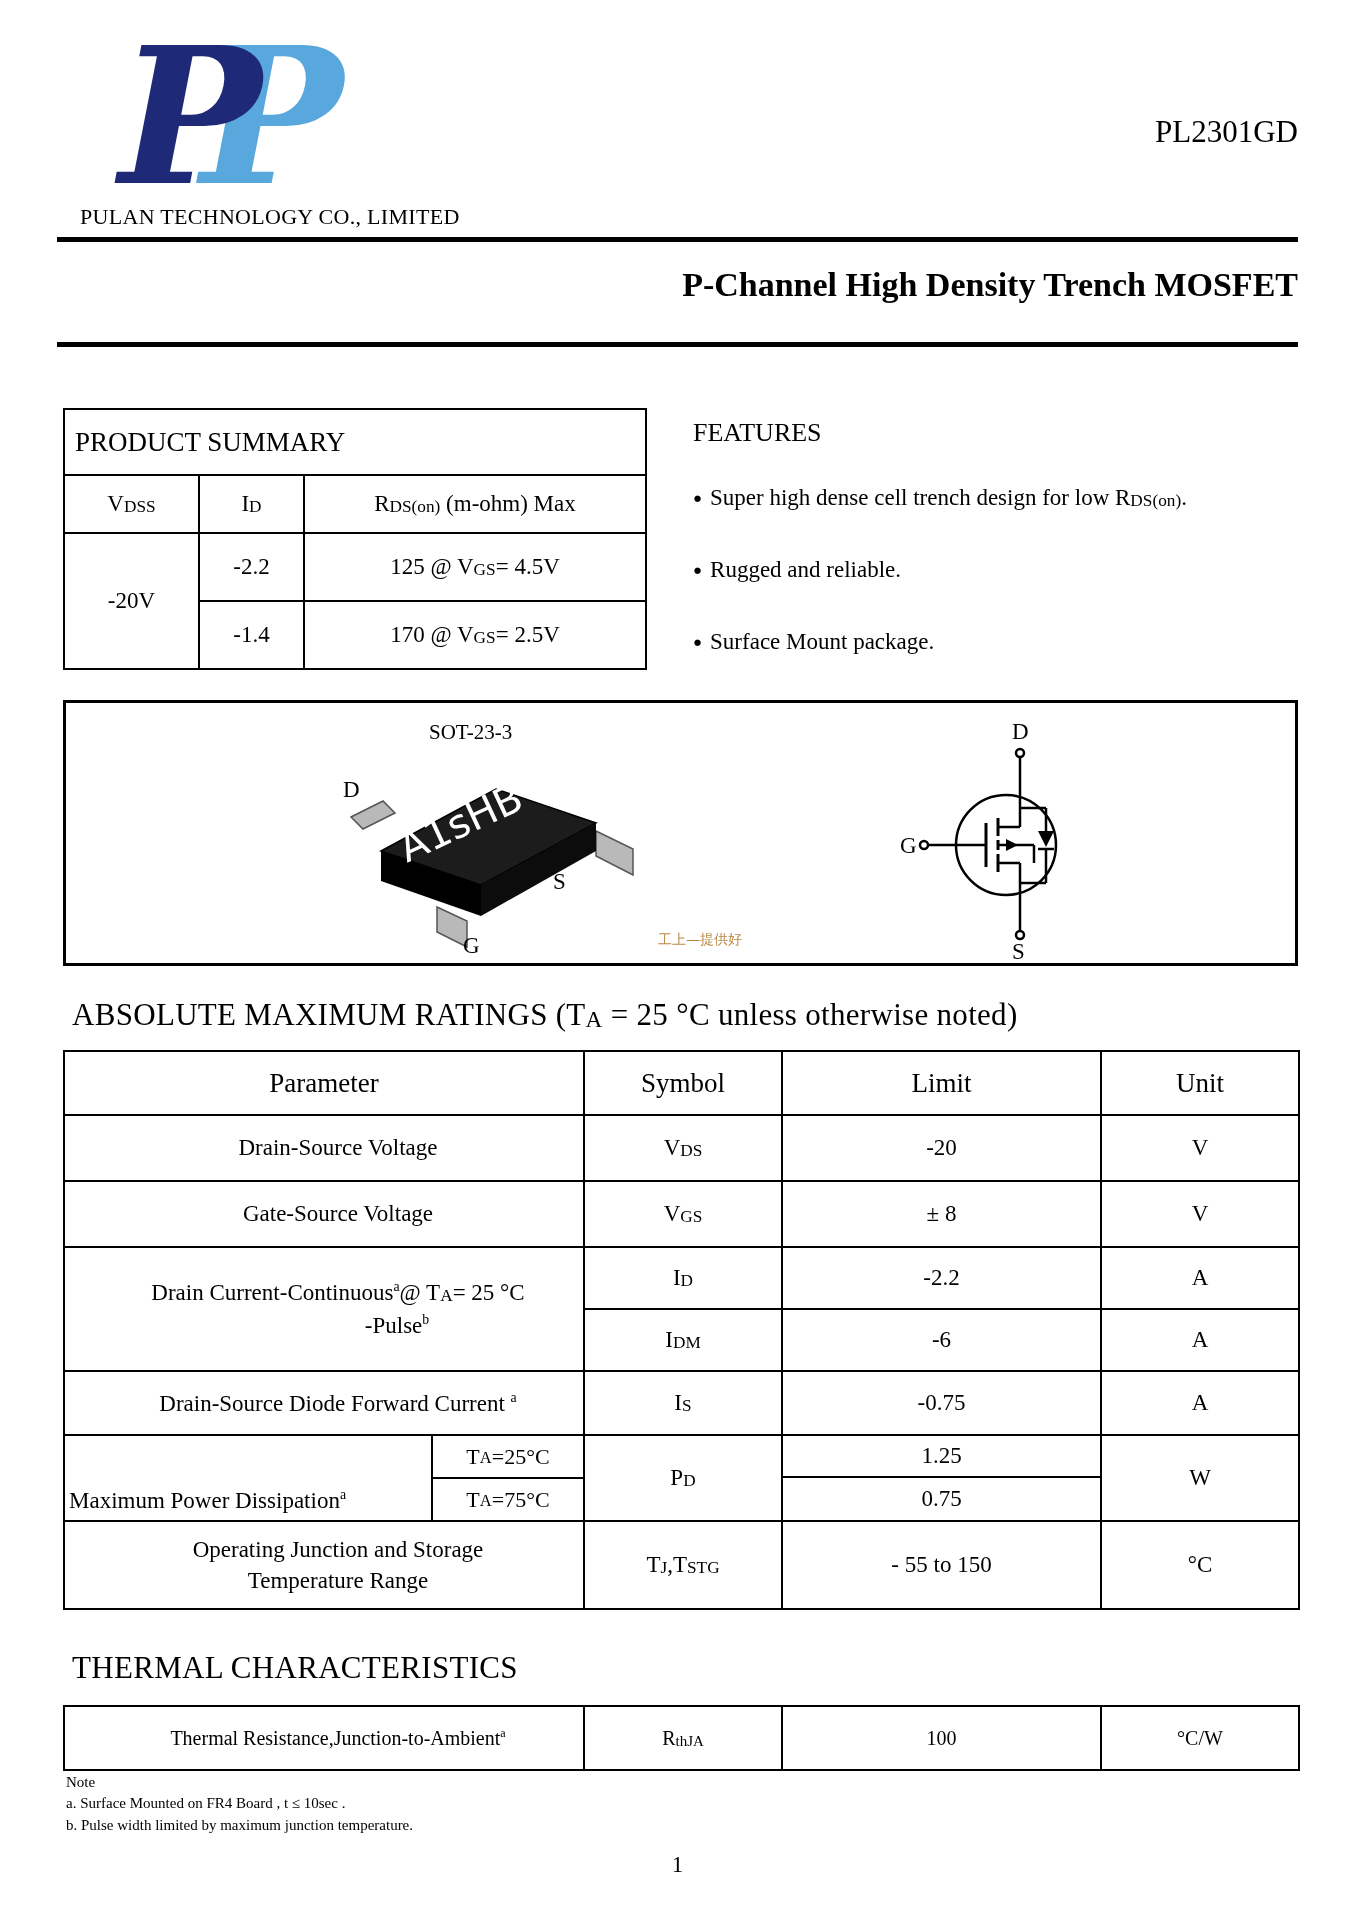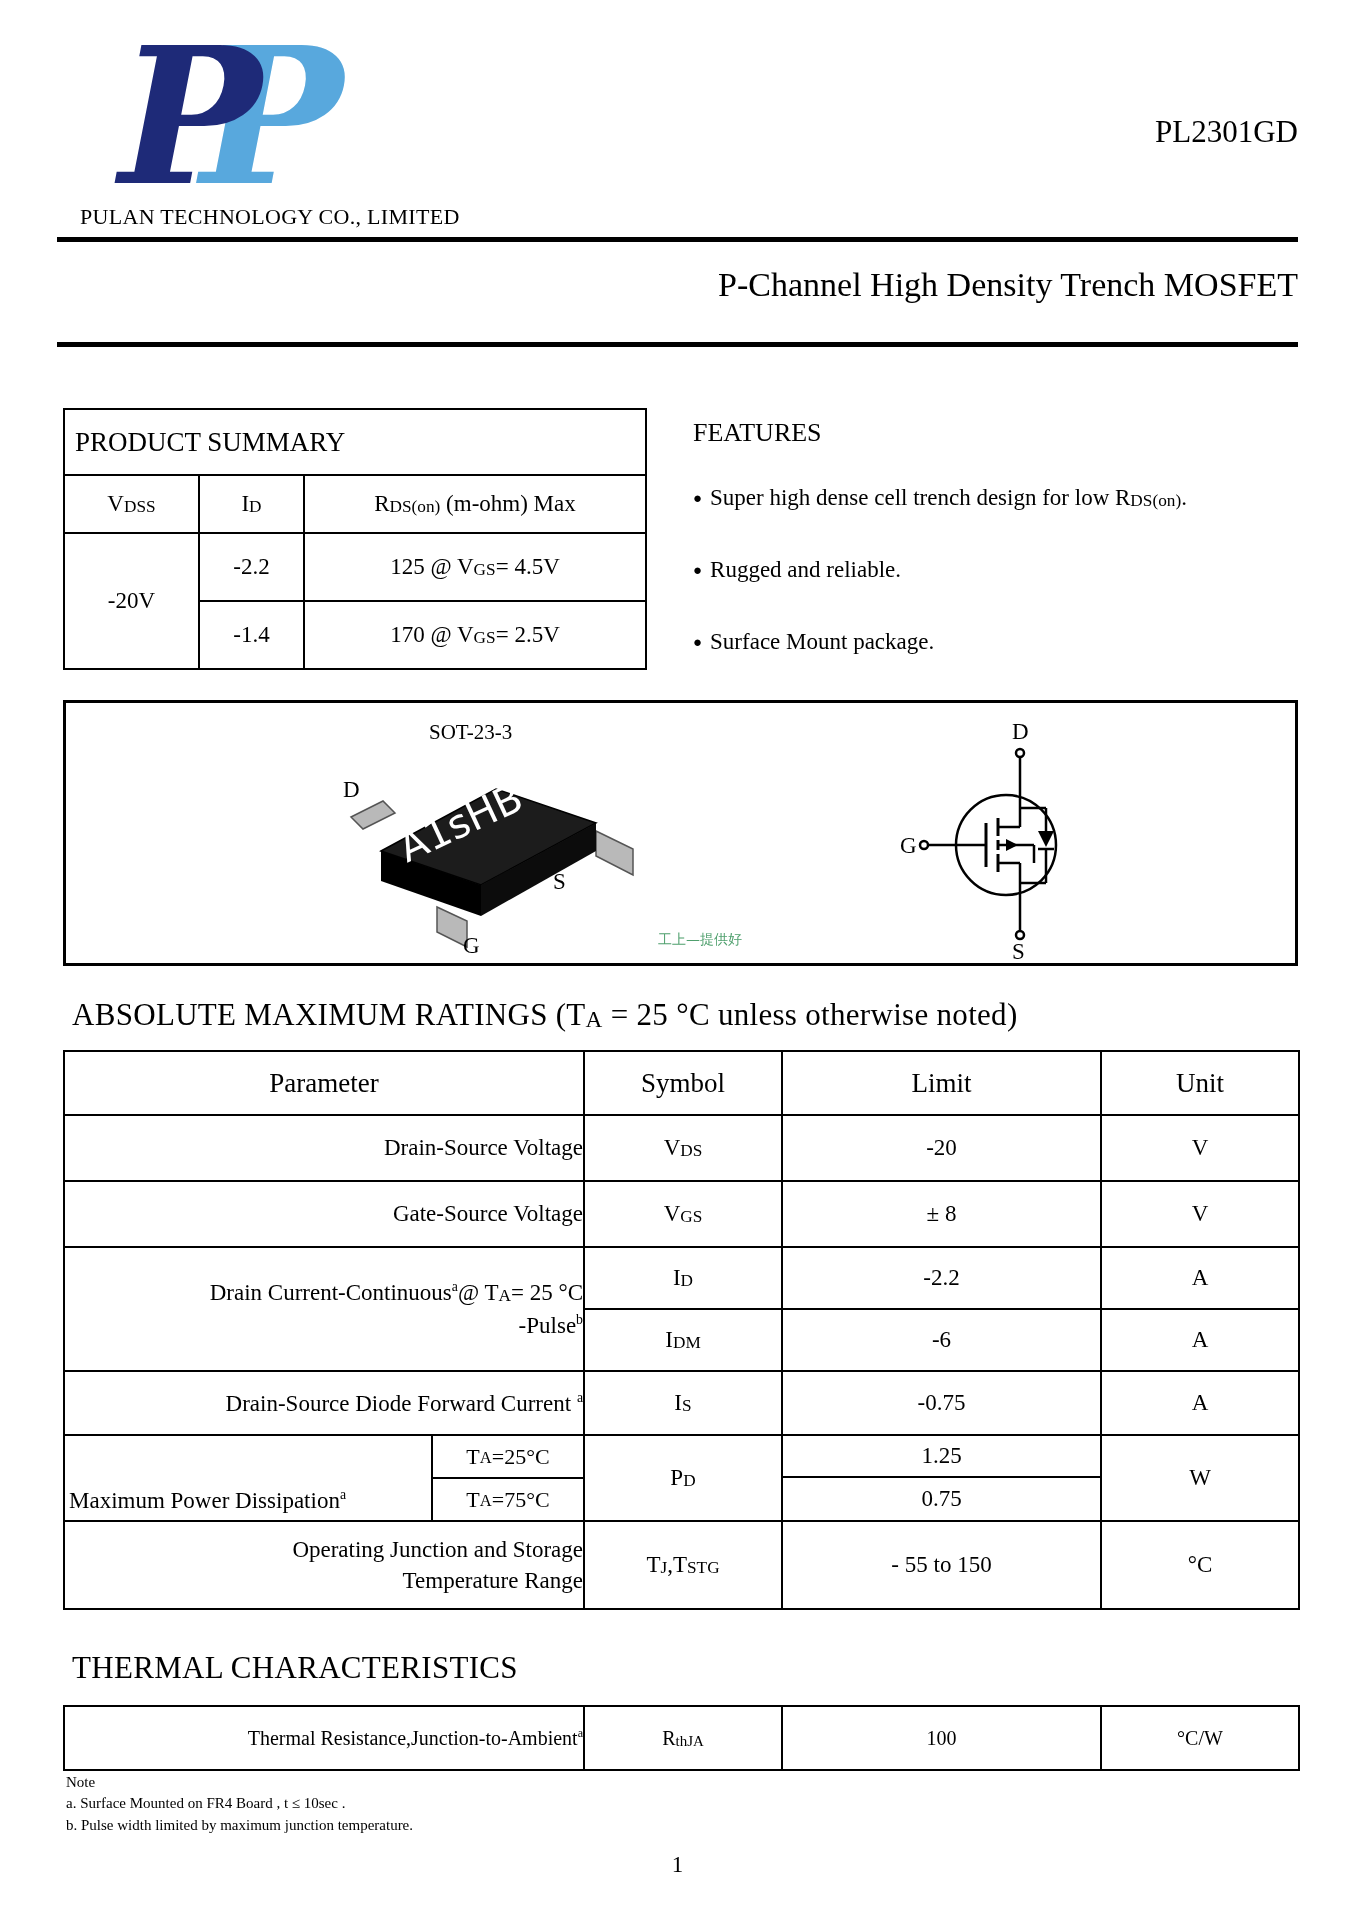--- a/index.html
+++ b/index.html
@@ -11,21 +11,21 @@
   .rule { position:absolute; left:57px; right:57px; height:5px; background:#000; }
   #rule-header { top:237px; }
   #rule-title { top:342px; }
 
   
   .logo { position:absolute; left:112px; top:26px; width:268px; height:180px; }
   .logo-p { font-family:"DejaVu Serif",serif; font-style:italic; font-weight:bold; font-size:200px; }
   .lp-light { fill:#58a8dd; } .lp-dark { fill:#1e2a78; }
   .company { position:absolute; left:80px; top:204px; font-size:22px; letter-spacing:0.3px; }
   .part-number { position:absolute; right:57px; top:114px; font-size:31px; }
-  .doc-title { position:absolute; right:57px; top:266px; font-size:34px; }
+  .doc-title { position:absolute; right:57px; top:266px; font-size:34px;font-weight:bold; }
 
   
   table { border-collapse:collapse; table-layout:fixed; }
   td { border:2px solid #000; vertical-align:middle; }
 
   
   .ps-table { position:absolute; left:63px; top:408px; width:582px; }
   .ps-title-cell { height:66px; font-size:27px; padding-left:10px; }
   .ps-hcell { height:58px; text-align:center; font-size:23px; }
   .ps-dcell { height:68px; text-align:center; font-size:23px; }
@@ -33,35 +33,35 @@
   
   .features { position:absolute; left:693px; top:418px; width:610px; }
   .features-title { font-size:26px; margin-bottom:37px; }
   .feature-item { font-size:23px; margin-bottom:46px; display:flex; align-items:baseline; }
   .bullet { font-size:15px; margin-right:8px; position:relative; top:-2px; }
 
   
   .pkg-box { position:absolute; left:63px; top:700px; width:1235px; height:266px; border:3px solid #000; background:#fff; }
   .pkg-svg { position:absolute; left:225px; top:8px; width:380px; height:248px; }
   .sym-svg { position:absolute; left:828px; top:10px; width:224px; height:250px; }
-  .watermark { position:absolute; left:592px; top:228px; font-size:14px; color:#15803d; opacity:0.75;
+  .watermark { position:absolute; left:592px; top:228px; font-size:14px; color:#a16207; opacity:0.75;
                font-family:"DejaVu Sans",sans-serif; }
   .pkg-label { font-size:23px; font-family:"Liberation Serif",serif; }
   .pkg-name { font-size:21px; font-family:"Liberation Serif",serif; }
 
   
   .sec-heading { position:absolute; left:72px; font-size:31px; letter-spacing:0.3px; }
   #abs-heading { top:997px; }
   #thermal-heading { top:1650px; }
 
   
   .abs-table { position:absolute; left:63px; top:1050px; width:1235px; font-size:23px; }
   .hd td { height:64px; text-align:center; font-size:27px;border-radius:17px; }
   .ctr { text-align:center; }
-  .param { padding-left:28px; text-align:right; }
+  .param { padding-left:28px; text-align:center; }
   .h66 { height:66px; } .h62 { height:62px; } .h64 { height:64px; } .h88 { height:88px; }
   .id-line2 { margin-left:118px; margin-top:6px;font-family:Liberation Serif, serif; }
   .tj-lines { line-height:1.35; padding:8px 0 8px 0; }
 
   .pd-cell { padding:0; }
   .pd-flex { display:flex; height:84px; align-items:stretch; }
   .pd-label { flex:1; display:flex; align-items:center; padding-left:4px;margin-top:44px; }
   .pd-conds { width:152px; border-left:2px solid #000; display:flex; flex-direction:column; }
   .pd-cond { flex:1; display:flex; align-items:center; justify-content:center; font-size:22px; }
   .pd-cond:first-child { border-bottom:2px solid #000; }

